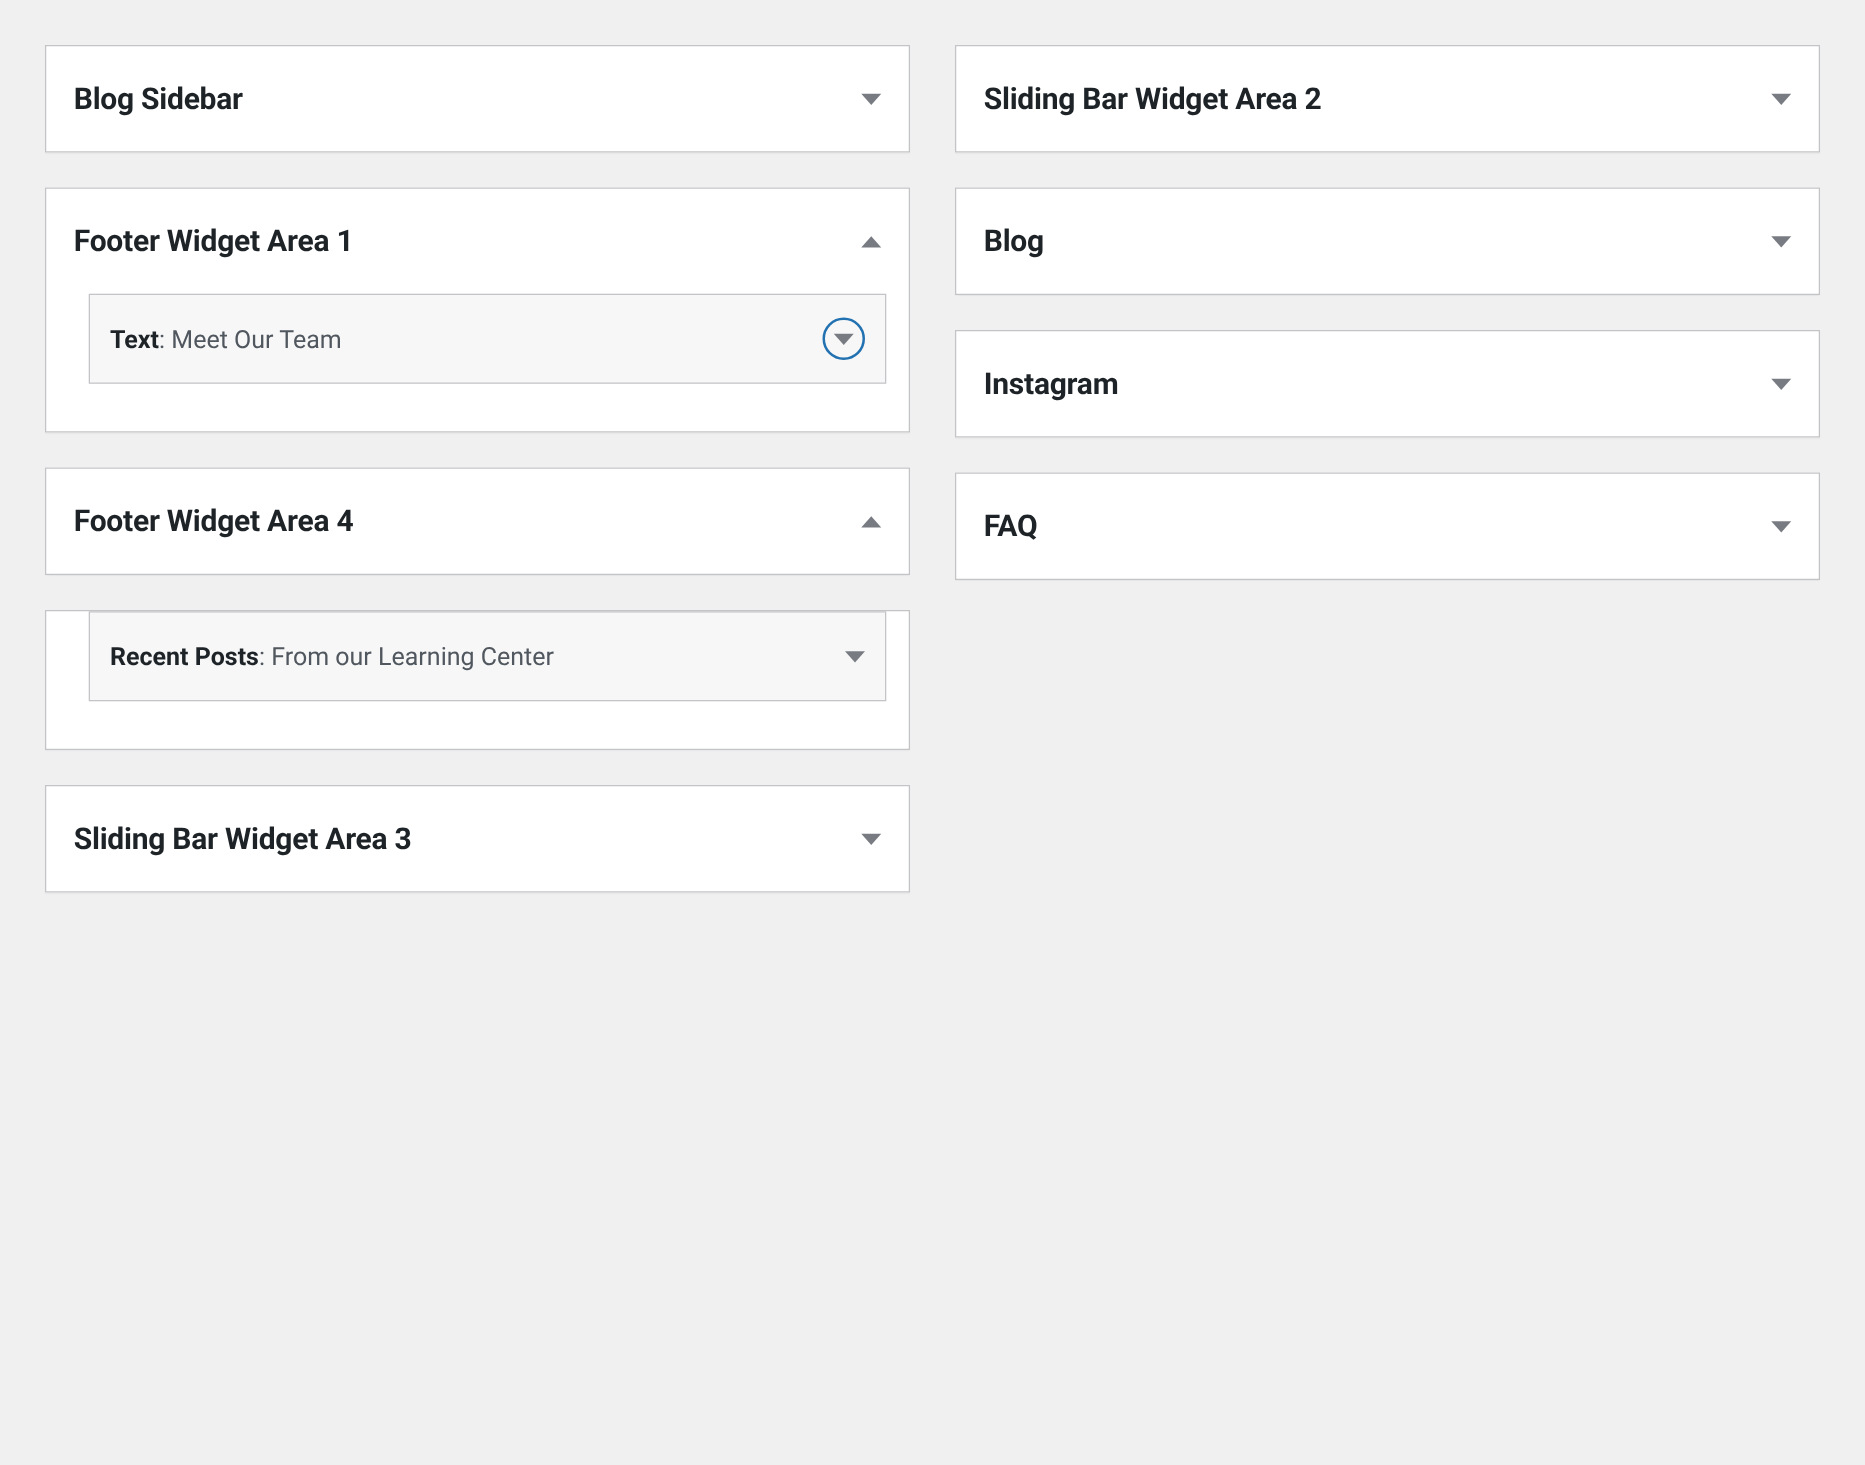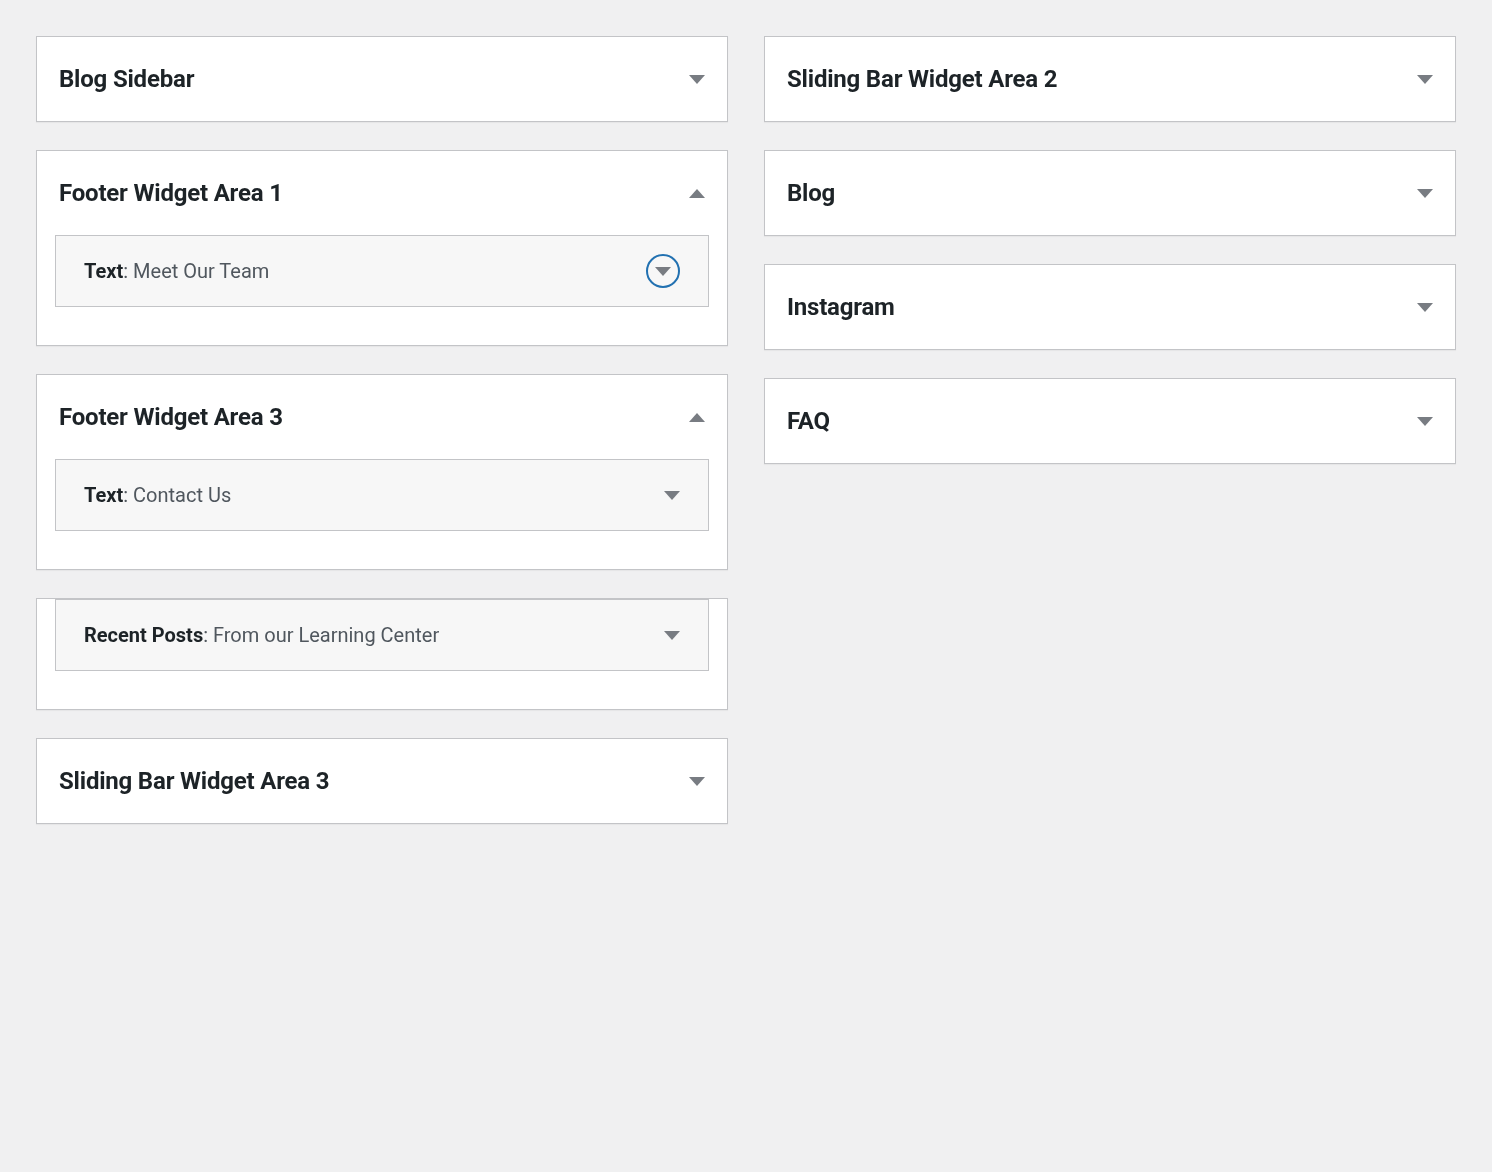--- a/index.html
+++ b/index.html
@@ -53,24 +53,25 @@
   .panel.expanded .panel-body {
     padding: 0 18px 38px 18px;
   }
 
   .widget-row {
     display: flex;
     align-items: center;
     justify-content: space-between;
     border: 1px solid #c3c4c7;
     background: #f7f7f7;
-    padding: 0 28px;
+    padding: 0 16px;
     min-height: 72px;
     margin-top: 0px;
     cursor: pointer;
+    margin-left: 16px;
   }
   .widget-label       { font-size: 20px; font-weight: 700; color: #1d2327; }
   .widget-label .sub  { font-weight: 400; color: #50575e; }
   .widget-arrow {
     width: 0; height: 0;
     border-left: 8px solid transparent;
     border-right: 8px solid transparent;
     border-top: 9px solid #787c82;
   }
   .widget-arrow-circle {
@@ -104,28 +105,22 @@
           <div class="widget-row">
             <div class="widget-label"><span>Text</span><span class="sub">: </span><span class="sub">Meet Our Team</span></div>
             <span class="widget-arrow-circle">
               <span class="widget-arrow"></span>
             </span>
           </div>
         </div>
       </div>
       <div class="panel expanded">
         <div class="panel-header">
-          <h3 class="panel-title">Footer Widget Area 3</h3>
+          <h3 class="panel-title">Footer Widget Area 4</h3>
           <span class="toggle-arrow up"></span>
-        </div>
-        <div class="panel-body">
-          <div class="widget-row">
-            <div class="widget-label"><span>Text</span><span class="sub">: </span><span class="sub">Contact Us</span></div>
-            <span class="widget-arrow"></span>
-          </div>
         </div>
       </div>
       <div class="panel expanded">
         <div class="panel-body">
           <div class="widget-row">
             <div class="widget-label"><span>Recent Posts</span><span class="sub">: </span><span class="sub">From our Learning Center</span></div>
             <span class="widget-arrow"></span>
           </div>
         </div>
       </div>

